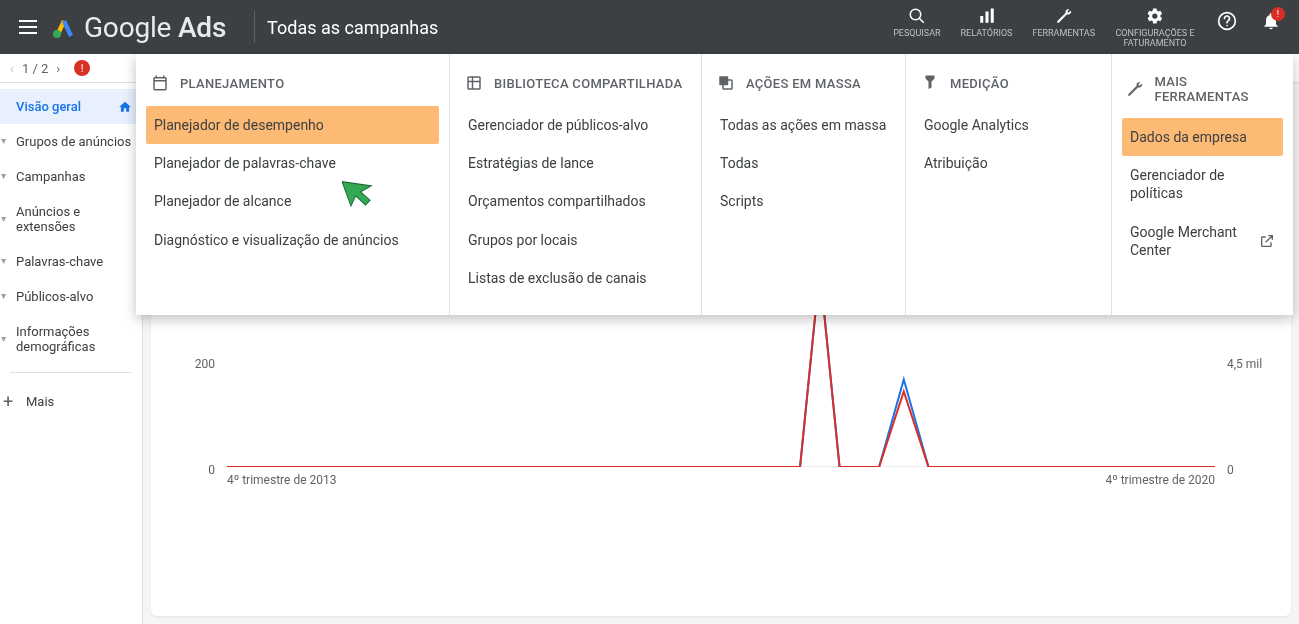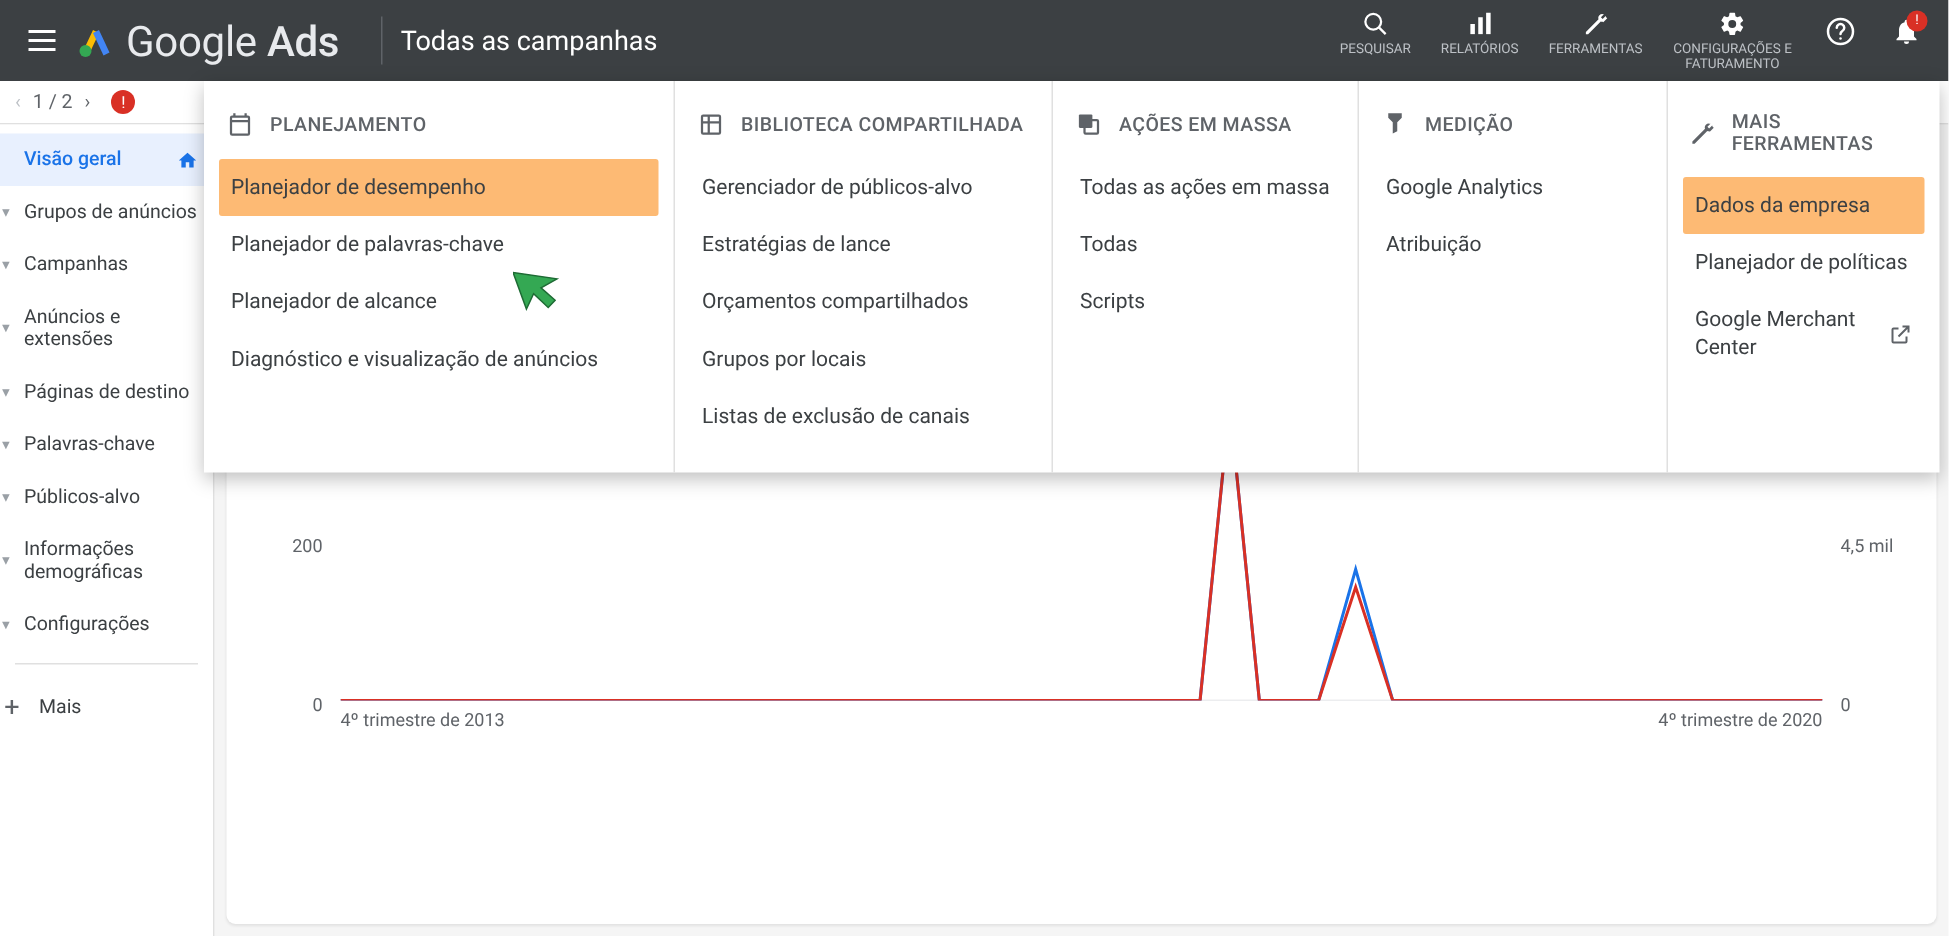--- a/index.html
+++ b/index.html
@@ -184,37 +184,29 @@
         <div class="sb-item">
           <span class="chev-r" style="position: absolute; left: 2px;">▸</span>
           <span>Campanhas</span>
         </div>
         <div class="sb-item">
           <span class="chev-r" style="position: absolute; left: 2px;">▸</span>
           <span>Anúncios e extensões</span>
         </div>
         <div class="sb-item">
           <span class="chev-r" style="position: absolute; left: 2px;">▸</span>
-          <span>Páginas de destino</span>
-        </div>
-        <div class="sb-item">
-          <span class="chev-r" style="position: absolute; left: 2px;">▸</span>
           <span>Palavras-chave</span>
         </div>
         <div class="sb-item">
           <span class="chev-r" style="position: absolute; left: 2px;">▸</span>
           <span>Públicos-alvo</span>
         </div>
         <div class="sb-item">
           <span class="chev-r" style="position: absolute; left: 2px;">▸</span>
           <span>Informações demográficas</span>
-        </div>
-        <div class="sb-item">
-          <span class="chev-r" style="position: absolute; left: 2px;">▸</span>
-          <span>Configurações</span>
         </div>
       </div>
     <div class="sb-divider"></div>
     <div class="sb-more">
       <span class="plus">+</span>
       <span>Mais</span>
     </div>
   </div>
 
   <div class="main">
@@ -343,21 +335,21 @@
           <svg width="18" height="18" viewBox="0 0 24 24" fill="#5f6368">
             <path d="M22 6.92l-1.41-1.41-3.54 3.54 1.41 1.41L22 6.92zM17.5 3C15.57 3 14 4.57 14 6.5c0 .45.09.87.24 1.26L3 19v2h2l11.24-11.24c.39.15.81.24 1.26.24 1.93 0 3.5-1.57 3.5-3.5 0-.58-.16-1.12-.41-1.6l-2.7 2.7-1.49-1.49 2.7-2.7c-.48-.25-1.02-.41-1.6-.41z"></path>
           </svg>
         </span>
         <span>MAIS FERRAMENTAS</span>
       </div>
       <div class="mega-item highlighted">
         <span>Dados da empresa</span>
       </div>
       <div class="mega-item">
-        <span>Planejador de políticas</span>
+        <span>Gerenciador de políticas</span>
       </div>
       <div class="mega-item">
         <span>Google Merchant Center</span>
         <span class="ext-icon">
           <svg width="16" height="16" viewBox="0 0 24 24" fill="none" stroke="#5f6368" stroke-width="2">
             <path d="M14 4h6v6M20 4l-10 10M18 14v5a1 1 0 0 1-1 1H5a1 1 0 0 1-1-1V7a1 1 0 0 1 1-1h5"></path>
           </svg>
         </span>
       </div>
     </div>

